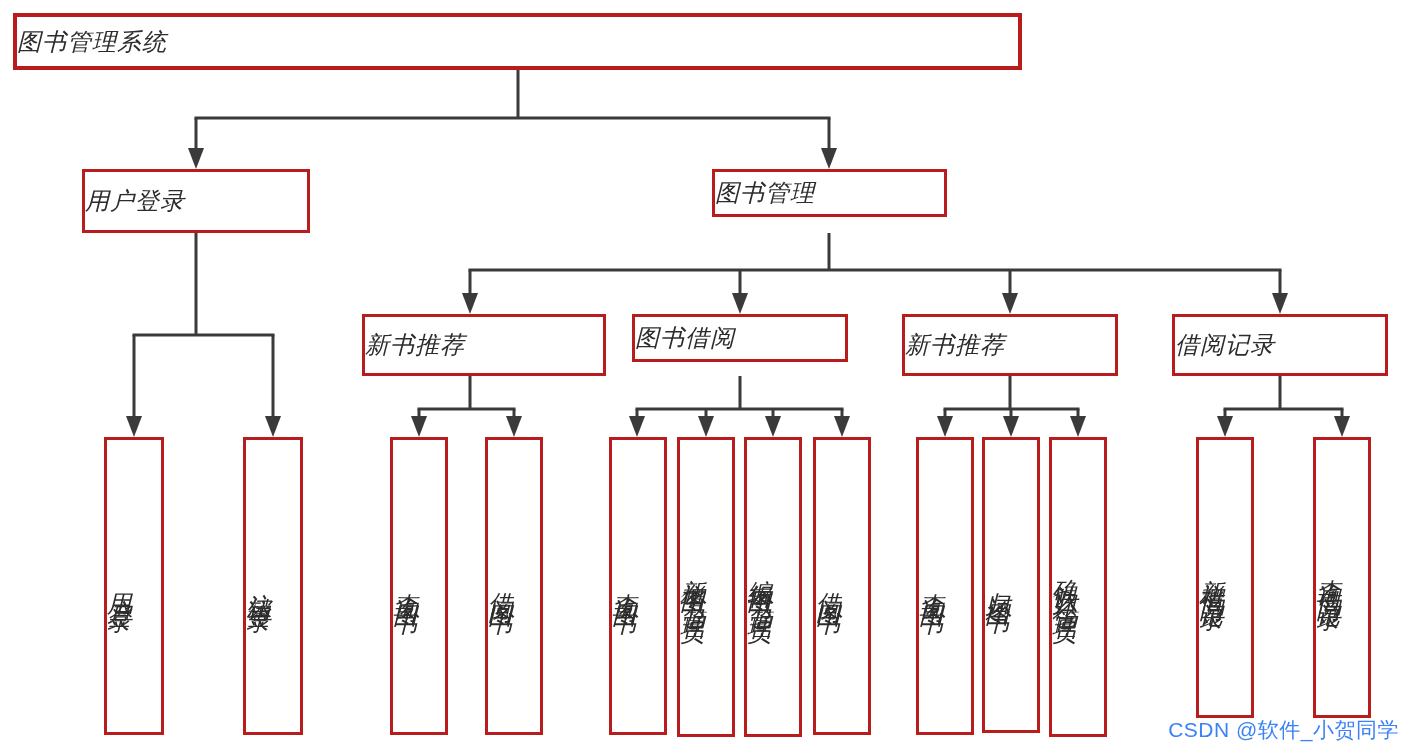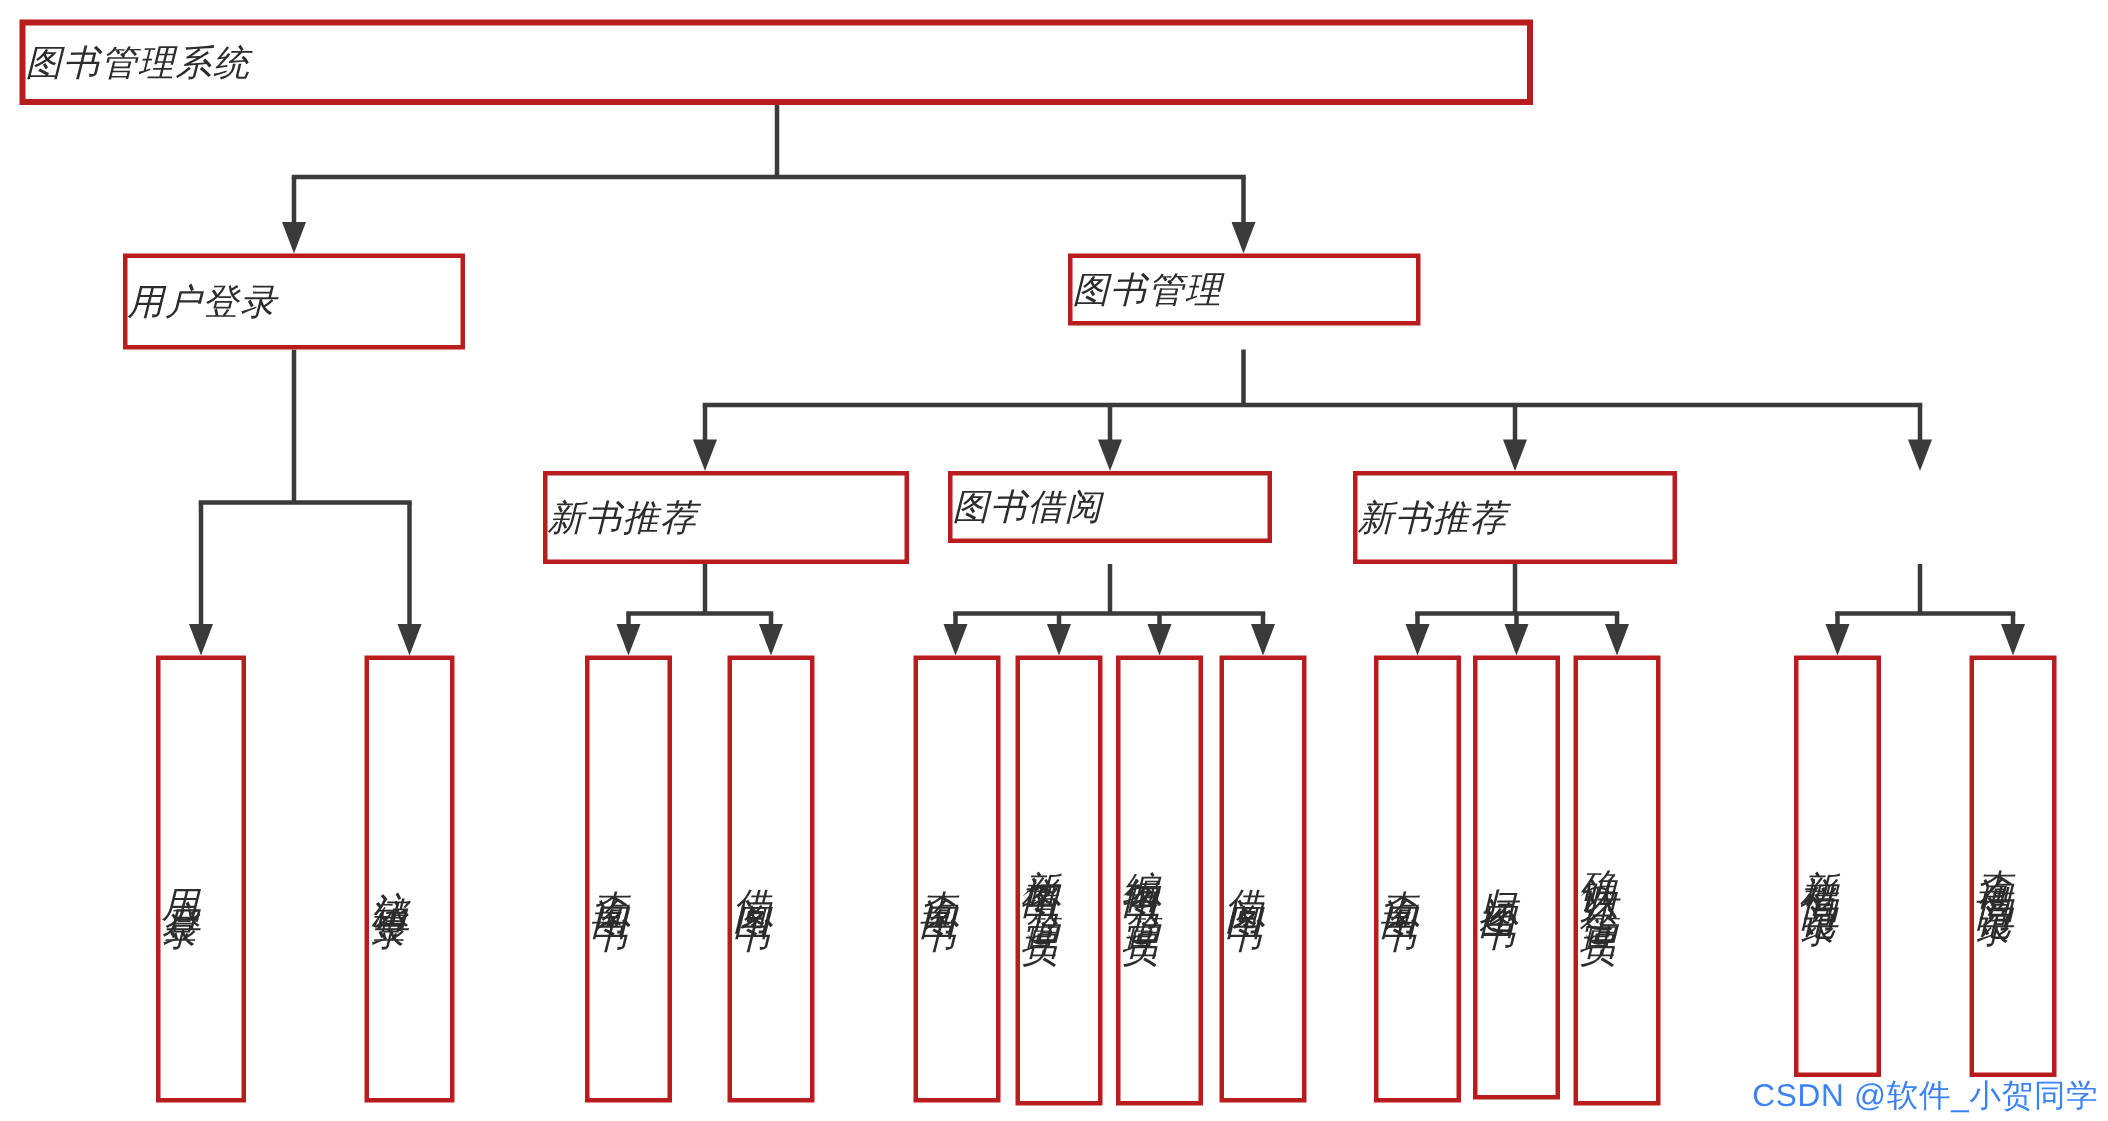--- a/index.html
+++ b/index.html
@@ -147,20 +147,23 @@
 
   <div class="box" style="left:362px; top:314px; width:244px; height:62px;">
     <span class="hlabel">新书推荐</span>
   </div>
   <div class="box" style="left:632px; top:314px; width:216px; height:48px;">
     <span class="hlabel">图书借阅</span>
   </div>
   <div class="box" style="left:902px; top:314px; width:216px; height:62px;">
     <span class="hlabel">新书推荐</span>
   </div>
+  <div class="box" style="left:1172px; top:314px; width:216px; height:62px;">
+    <span class="hlabel">借阅记录</span>
+  </div>
 
   <div class="box leaf" style="left:104px; top:437px; width:60px; height:298px;">
     <span class="vtext">用户登录</span>
   </div>
   <div class="box leaf" style="left:243px; top:437px; width:60px; height:298px;">
     <span class="vtext">注销登录</span>
   </div>
 
   <div class="box leaf" style="left:390px; top:437px; width:58px; height:298px;">
     <span class="vtext">查询图书</span>

